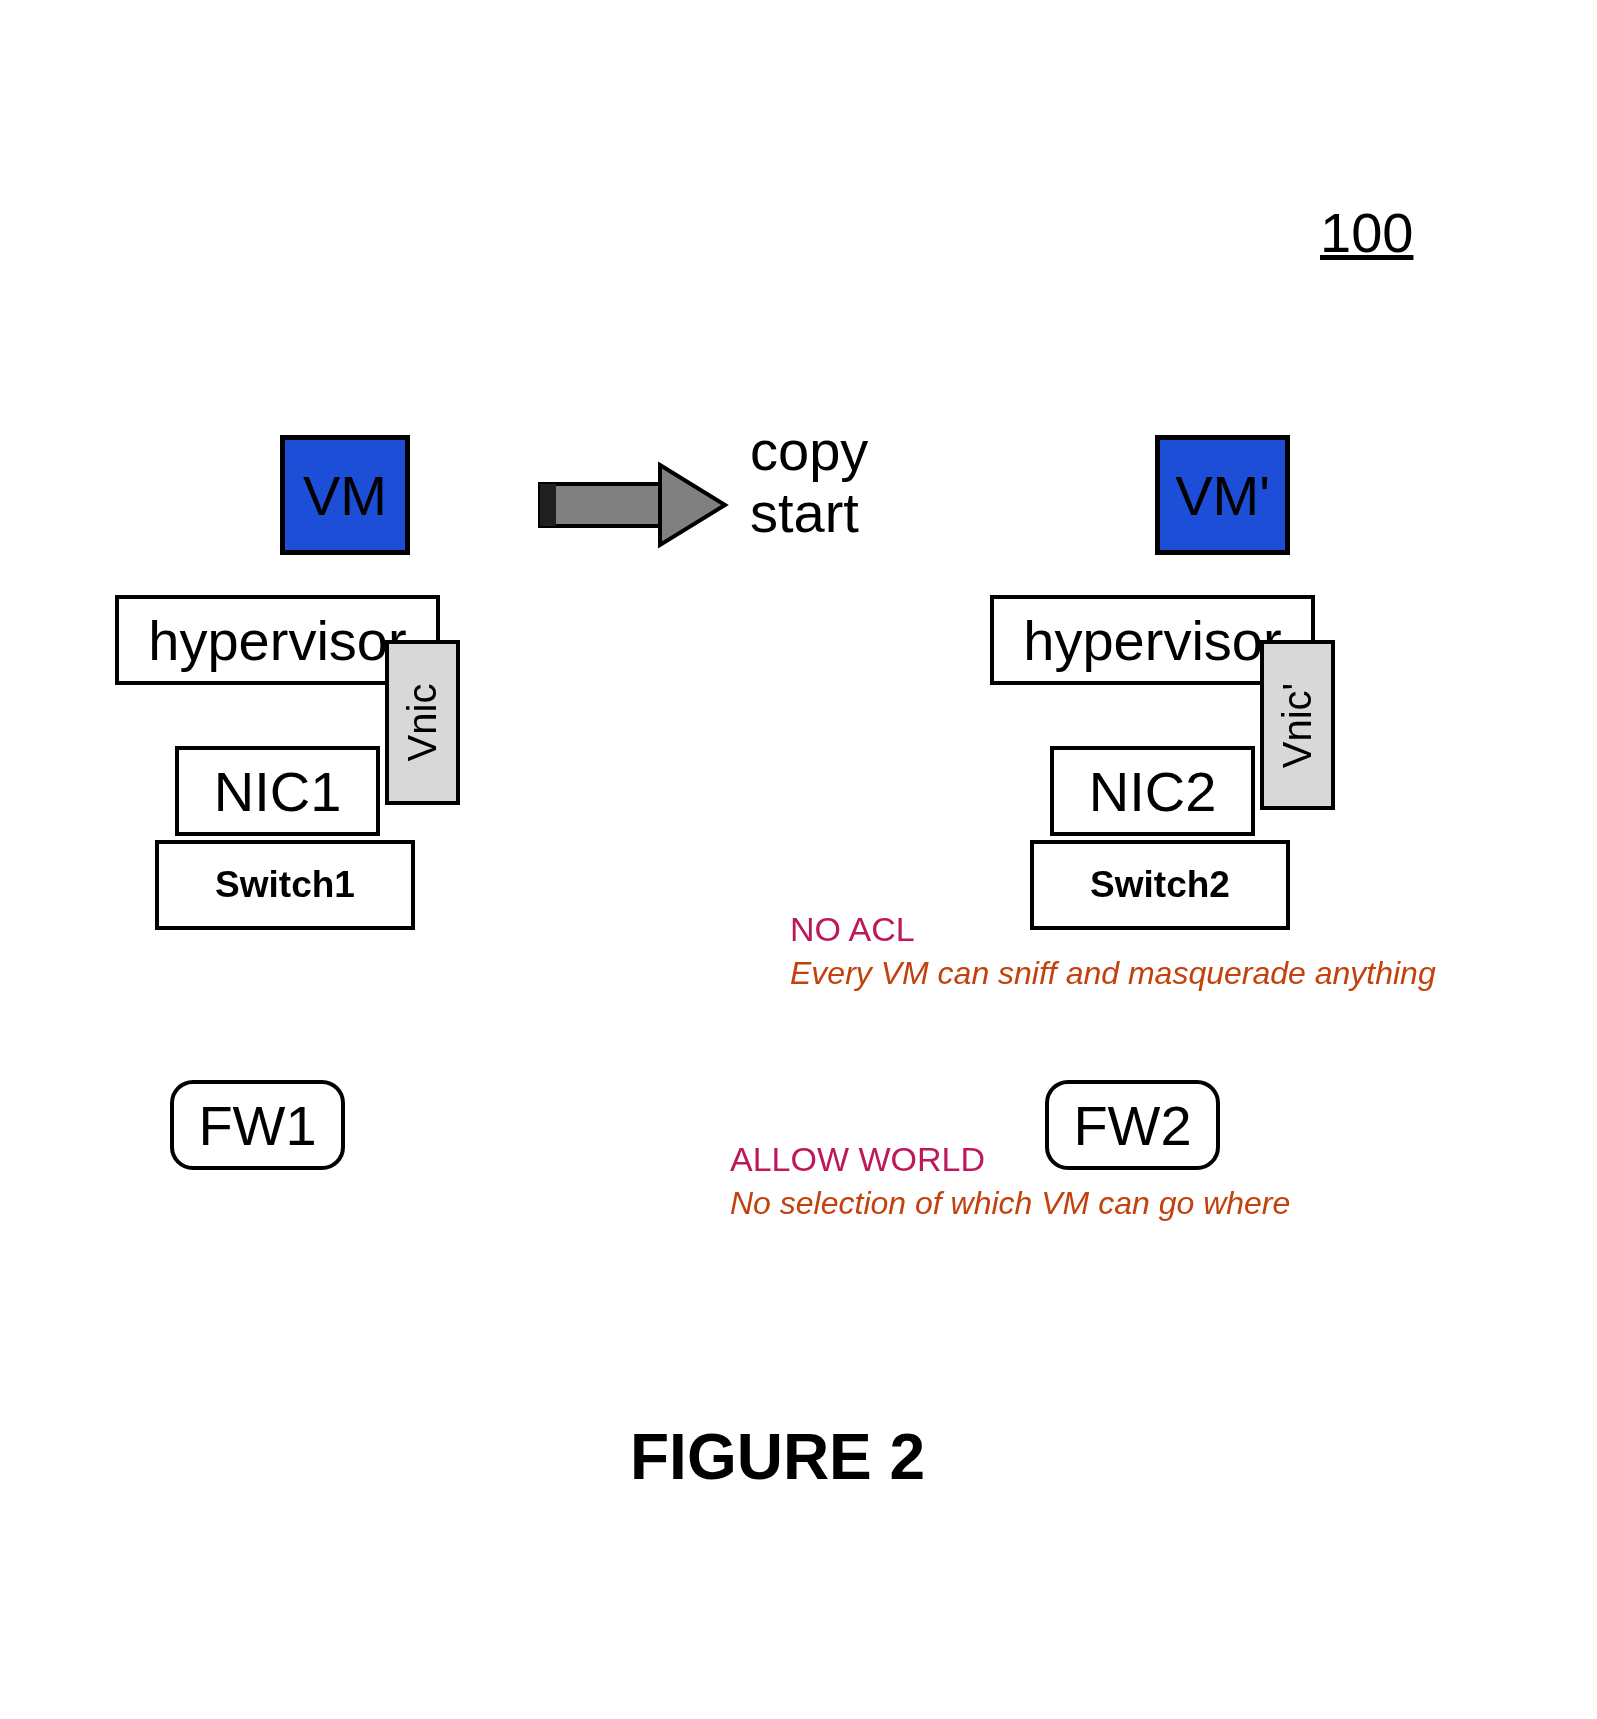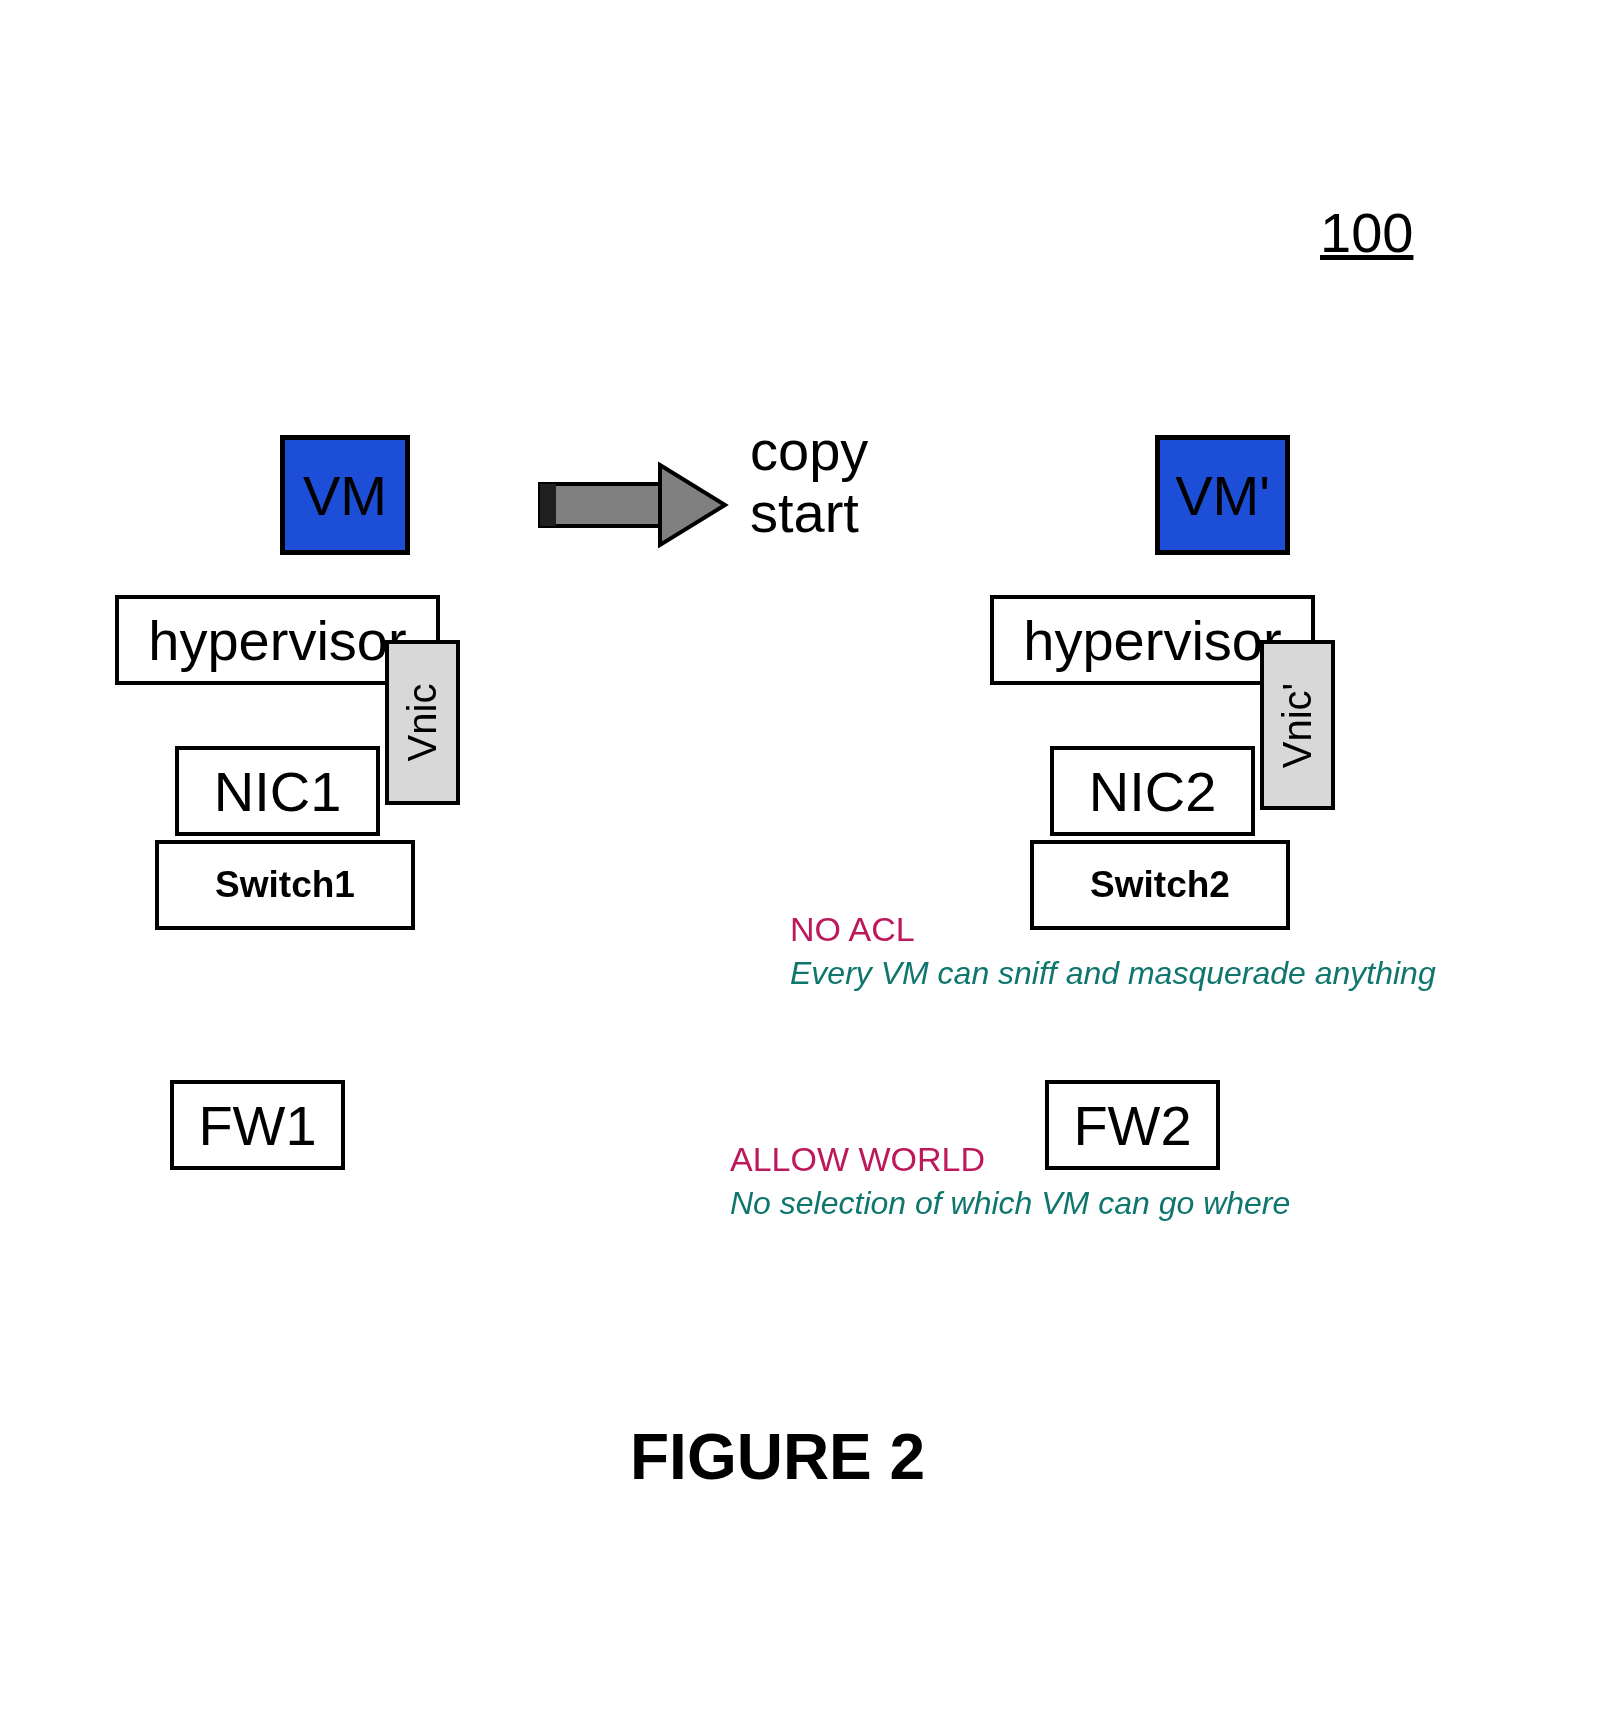--- a/index.html
+++ b/index.html
@@ -50,39 +50,40 @@
   .vnic-box span {
     transform: rotate(-90deg);
     display: block;
   }
   .switch-box {
     font-size: 37px;
     font-weight: bold;
   }
   .fw-box {
     font-size: 56px;
+    border-radius: 23px;
   }
   .arrow-wrap {
     position: absolute;
   }
   .copy-start {
     position: absolute;
     font-size: 56px;
     line-height: 1.1;
     text-align: left;
   }
   .annot-head {
     position: absolute;
     font-size: 34px;
     color: #be185d;
   }
   .annot-sub {
     position: absolute;
     font-size: 32px;
-    color: #0f766e;
+    color: #c2410c;
     font-style: italic;
   }
   .figlabel {
     position: absolute;
     font-size: 64px;
     font-weight: bold;
   }
 </style>
 </head>
 <body>

